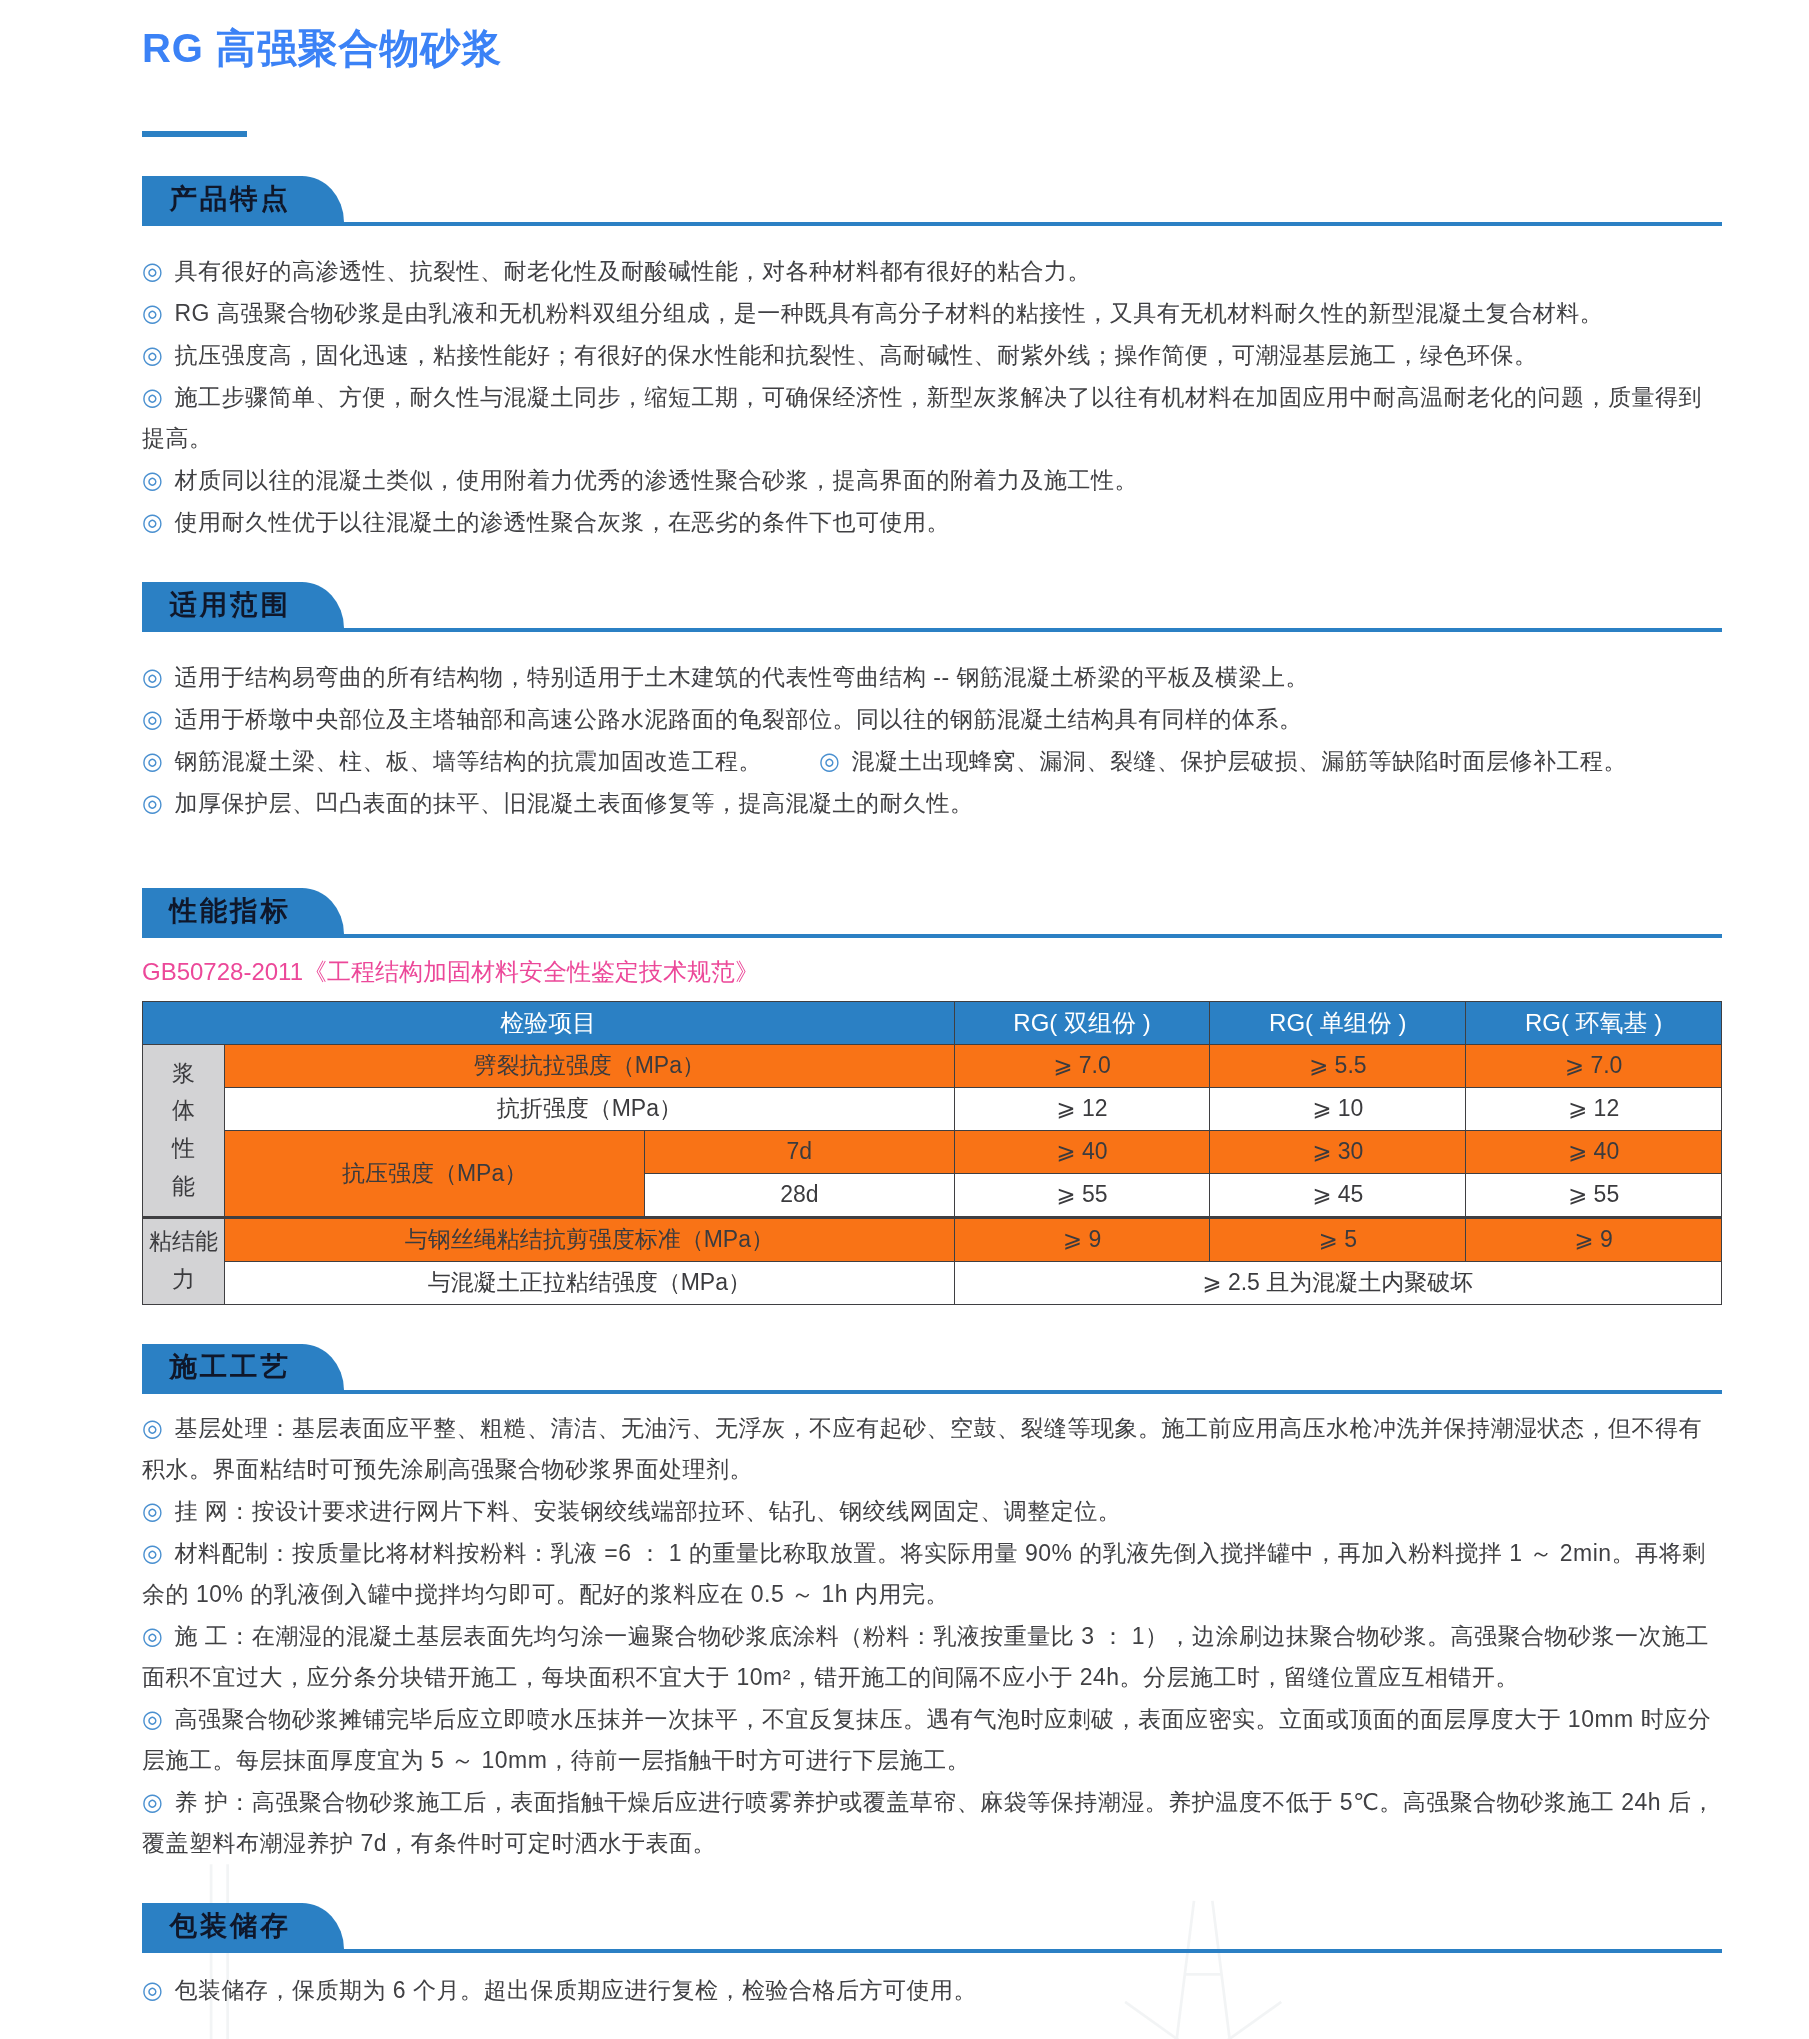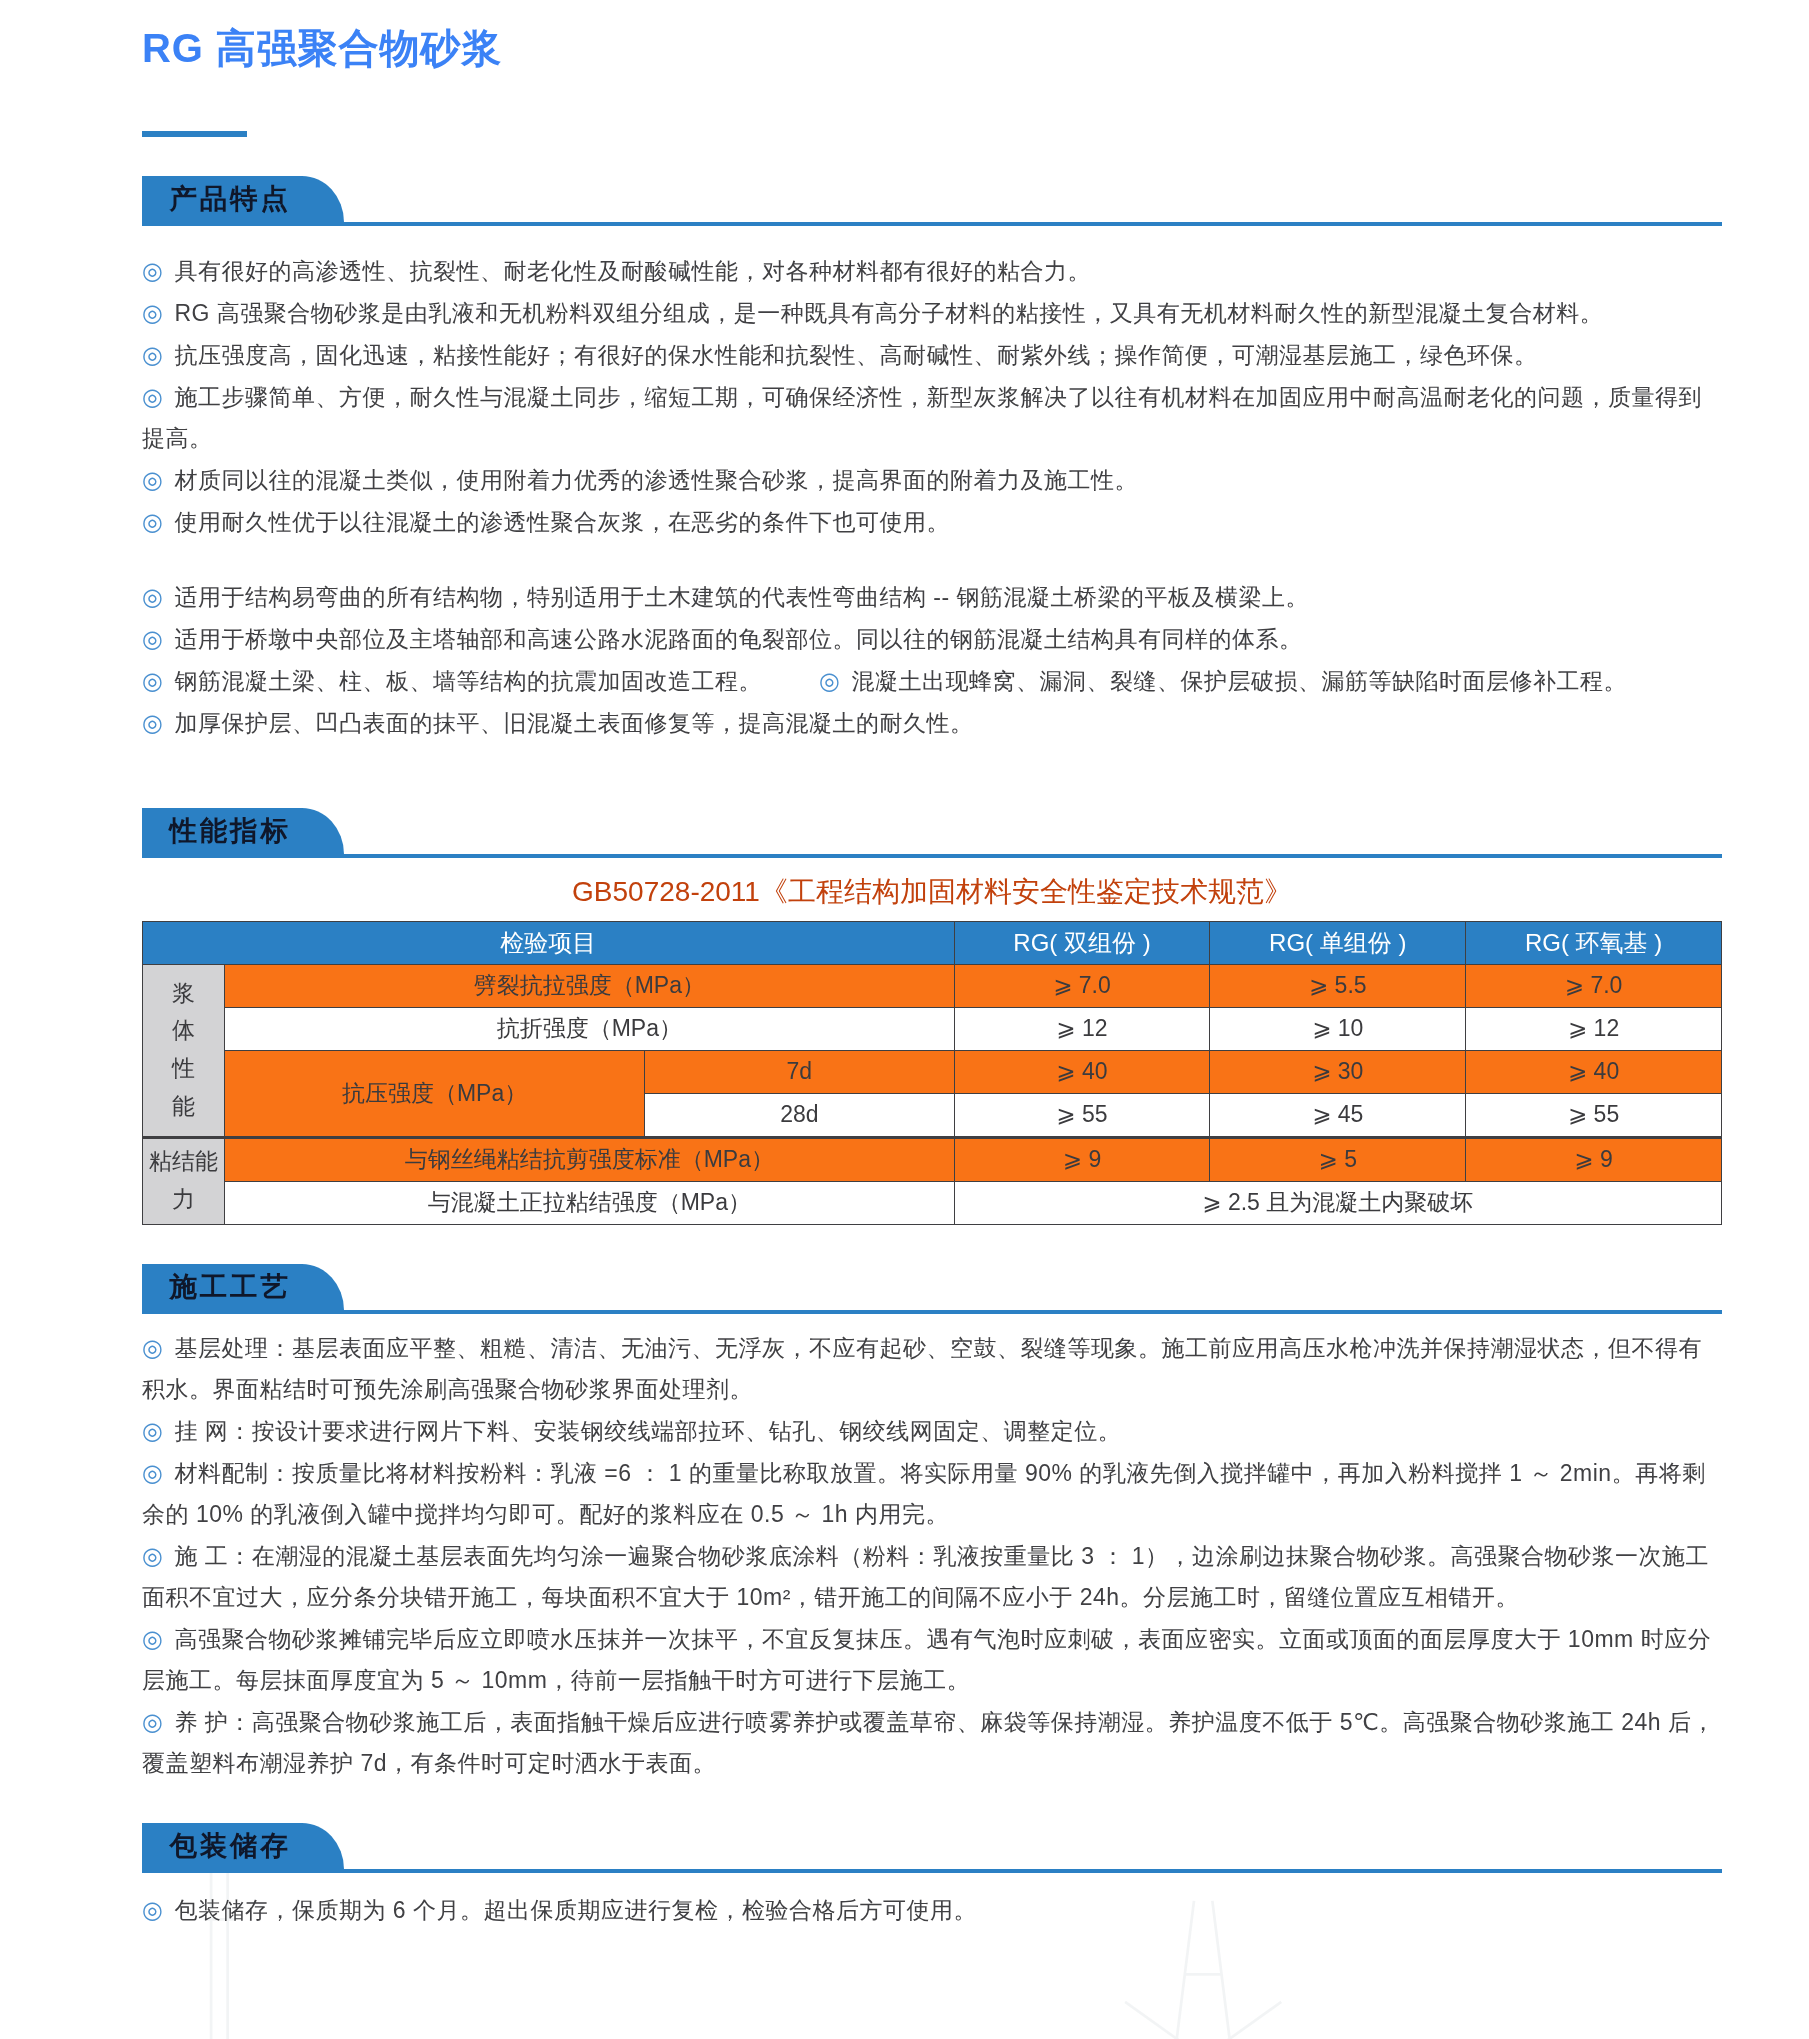--- a/index.html
+++ b/index.html
@@ -27,21 +27,21 @@
   }
 
   
   .bullets{list-style:none;margin:24px 0 0 0;padding:0;
     font-size:23px;line-height:41px;letter-spacing:0.5px;color:#404043;}
   .bullets li{margin:0;}
   .b-ico{color:#4a90d0;font-size:24px;margin-right:11px;}
   .dual-gap{display:inline-block;width:57px;}
 
   
-  .tbl-title{margin-top:16.5px;text-align:center;font-size:28px;color:#c2410c;line-height:33px;}
+  .tbl-title{margin-top:16.5px;font-size:24px;color:#ec4899;line-height:33px;}
   table.perf{width:100%;border-collapse:collapse;table-layout:fixed;margin-top:13px;}
   table.perf th,table.perf td{
     border:1.8px solid #3f3f42;height:42px;padding:0 3.7px;
     text-align:center;vertical-align:middle;font-size:23px;font-weight:normal;
     color:#3b3b3e;
   }
   table.perf tr.thead th{background:#2b80c4;color:#ffffff;font-size:24px;}
   table.perf td.g{background:#f97316;}
   table.perf td.vlabel{white-space:pre-line;line-height:1.65;background:#d3d3d5;}
   table.perf tr.sep td{border-top-width:3.7px;}
@@ -83,20 +83,25 @@
       <li><span class="b-ico">◎</span><span>具有很好的高渗透性、抗裂性、耐老化性及耐酸碱性能，对各种材料都有很好的粘合力。</span></li>
       <li><span class="b-ico">◎</span><span>RG 高强聚合物砂浆是由乳液和无机粉料双组分组成，是一种既具有高分子材料的粘接性，又具有无机材料耐久性的新型混凝土复合材料。</span></li>
       <li><span class="b-ico">◎</span><span>抗压强度高，固化迅速，粘接性能好；有很好的保水性能和抗裂性、高耐碱性、耐紫外线；操作简便，可潮湿基层施工，绿色环保。</span></li>
       <li><span class="b-ico">◎</span><span>施工步骤简单、方便，耐久性与混凝土同步，缩短工期，可确保经济性，新型灰浆解决了以往有机材料在加固应用中耐高温耐老化的问题，质量得到提高。</span></li>
       <li><span class="b-ico">◎</span><span>材质同以往的混凝土类似，使用附着力优秀的渗透性聚合砂浆，提高界面的附着力及施工性。</span></li>
       <li><span class="b-ico">◎</span><span>使用耐久性优于以往混凝土的渗透性聚合灰浆，在恶劣的条件下也可使用。</span></li>
     </ul>
   </section>
 
   <section class="mt-scope">
+    <div class="sec-head">
+      <div class="badge">
+        <span>适用范围</span>
+      </div>
+    </div>
     <ul class="bullets">
       <li><span class="b-ico">◎</span><span>适用于结构易弯曲的所有结构物，特别适用于土木建筑的代表性弯曲结构 -- 钢筋混凝土桥梁的平板及横梁上。</span></li>
       <li><span class="b-ico">◎</span><span>适用于桥墩中央部位及主塔轴部和高速公路水泥路面的龟裂部位。同以往的钢筋混凝土结构具有同样的体系。</span></li>
       <li>
         <span class="b-ico">◎</span><span>钢筋混凝土梁、柱、板、墙等结构的抗震加固改造工程。</span><span class="dual-gap"></span><span class="b-ico">◎</span><span>混凝土出现蜂窝、漏洞、裂缝、保护层破损、漏筋等缺陷时面层修补工程。</span>
       </li>
       <li><span class="b-ico">◎</span><span>加厚保护层、凹凸表面的抹平、旧混凝土表面修复等，提高混凝土的耐久性。</span></li>
     </ul>
   </section>
 

